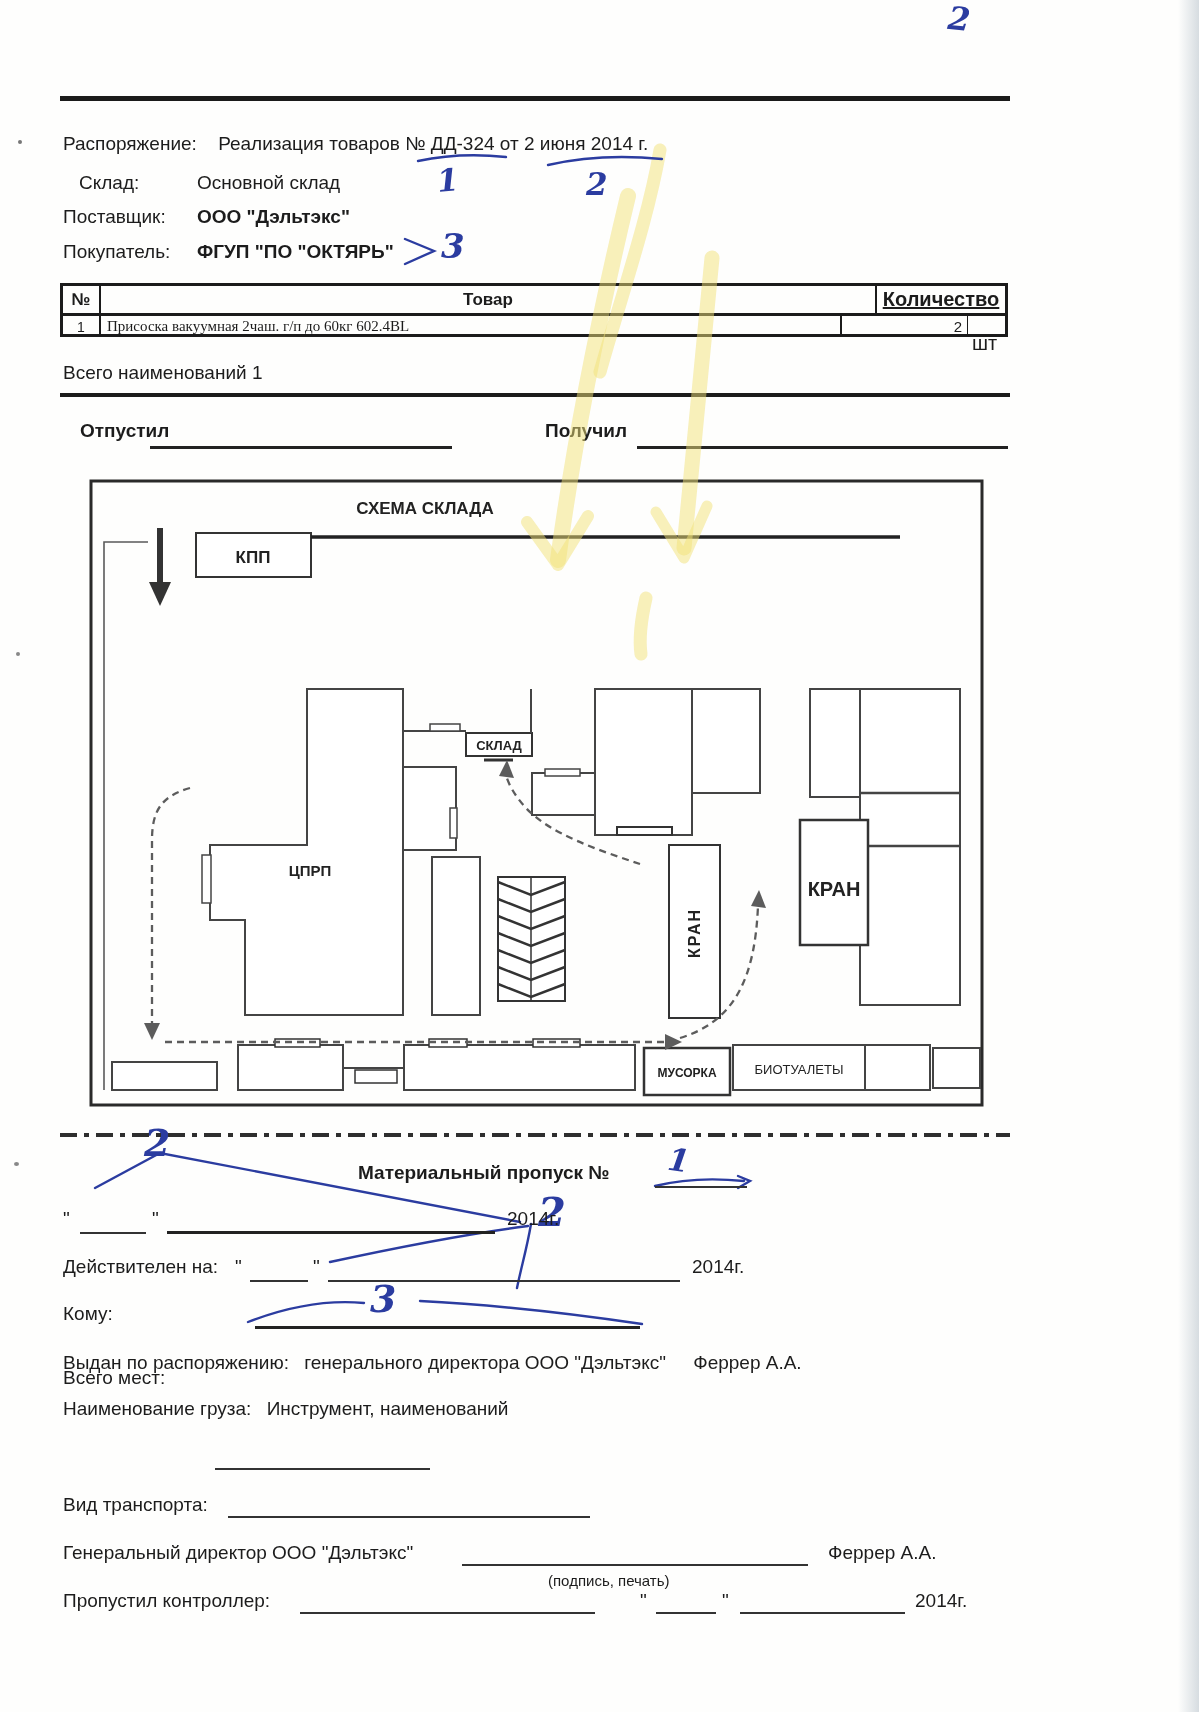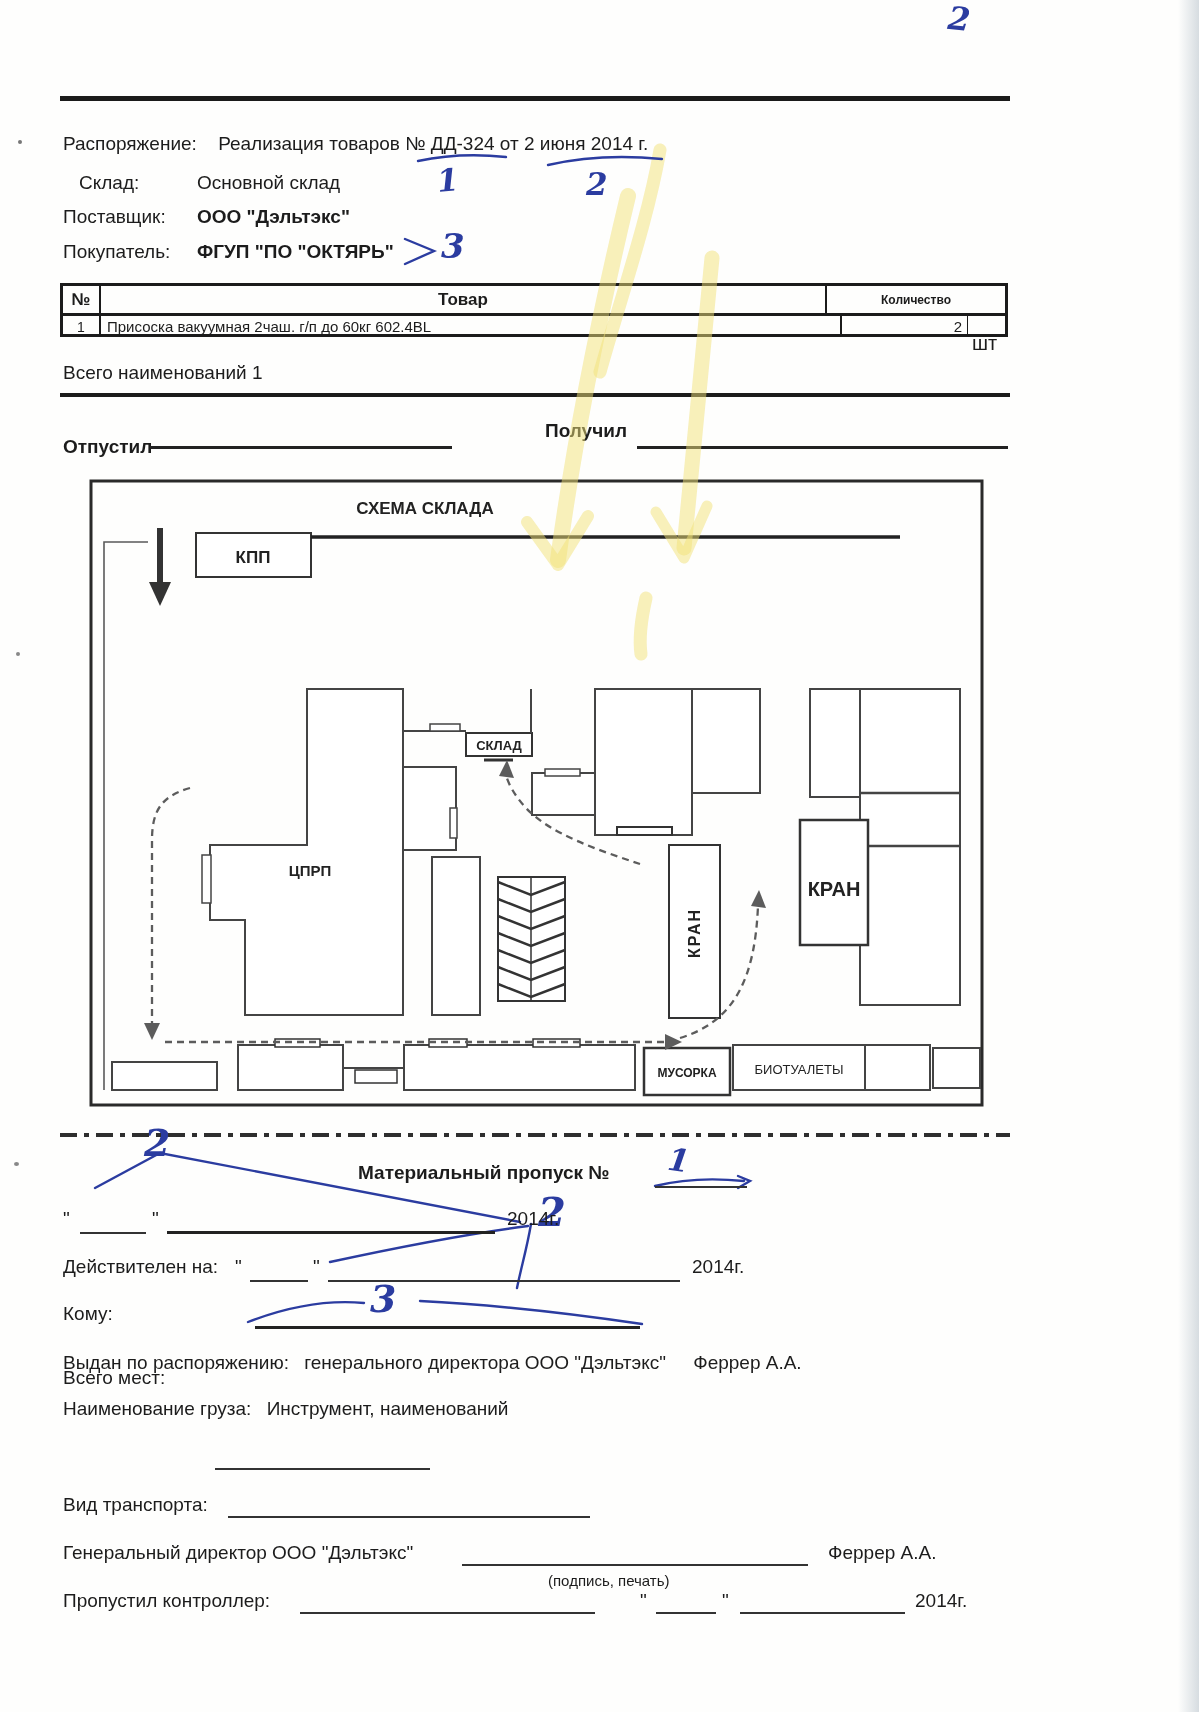--- a/index.html
+++ b/index.html
@@ -37,34 +37,34 @@
   <div class="abs lbl" style="left:197px;top:172px;">Основной склад</div>
   <div class="abs lbl" style="left:63px;top:206px;">Поставщик:</div>
   <div class="abs lbl bold" style="left:197px;top:206px;">ООО "Дэльтэкс"</div>
   <div class="abs lbl" style="left:63px;top:241px;">Покупатель:</div>
   <div class="abs lbl bold" style="left:197px;top:241px;">ФГУП "ПО "ОКТЯРЬ"</div>
 
   <div class="abs tbl" style="left:60px;top:283px;width:942px;height:48px;">
     <div class="hdr" style="height:27px;">
       <div class="cell bold" style="width:36px;height:100%;border-right:2px solid #1b1b1b;font-size:17px;">№</div>
       <div class="cell bold" style="flex:1;height:100%;border-right:2px solid #1b1b1b;font-size:17px;">Товар</div>
-      <div class="cell bold" style="width:178px;height:100%;font-size:12px;">Количество</div>
+      <div class="cell bold" style="width:128px;height:100%;font-size:20px;text-decoration:underline;">Количество</div>
     </div>
     <div style="display:flex;height:21px;align-items:center;">
       <div class="cell" style="width:36px;height:100%;border-right:2px solid #1b1b1b;font-size:14px;">1</div>
-      <div style="flex:1;height:100%;border-right:2px solid #1b1b1b;display:flex;align-items:center;padding-left:6px;font-size:15px;">Присоска вакуумная 2чаш. г/п до 60кг 602.4BL</div>
+      <div style="flex:1;height:100%;border-right:2px solid #1b1b1b;display:flex;align-items:center;padding-left:6px;font-size:15px;font-family:Liberation Serif, serif;">Присоска вакуумная 2чаш. г/п до 60кг 602.4BL</div>
       <div style="width:120px;height:100%;display:flex;align-items:center;justify-content:flex-end;padding-right:5px;border-right:1.5px solid #1b1b1b;font-size:15px;">2</div>
       <div style="width:33px;height:100%;display:flex;align-items:center;padding-left:4px;font-size:20px;margin-top:34px;">шт</div>
     </div>
   </div>
 
   <div class="abs lbl" style="left:63px;top:362px;">Всего наименований 1</div>
   <div class="abs rule" style="left:60px;top:393px;width:950px;height:4px;"></div>
 
-  <div class="abs lbl bold" style="left:63px;top:420px;margin-top:16px;">Отпустил</div>
+  <div class="abs lbl bold" style="left:80px;top:420px;">Отпустил</div>
   <div class="abs uline" style="left:150px;top:446px;width:302px;"></div>
   <div class="abs lbl bold" style="left:545px;top:420px;">Получил</div>
   <div class="abs uline" style="left:637px;top:446px;width:371px;"></div>
 
   <svg class="abs" style="left:88px;top:478px;" width="897" height="630" viewBox="0 0 897 630">
     <rect x="3" y="3" width="891" height="624" fill="none" stroke="#2a2a2a" stroke-width="3"></rect>
     <text x="337" y="36" font-size="17" font-weight="bold" text-anchor="middle">СХЕМА СКЛАДА</text>
 
     <polyline points="60,64 16,64 16,612" fill="none" stroke="#5a5a5a" stroke-width="1.6"></polyline>
     <line x1="72" y1="50" x2="72" y2="106" stroke="#333" stroke-width="6"></line>

